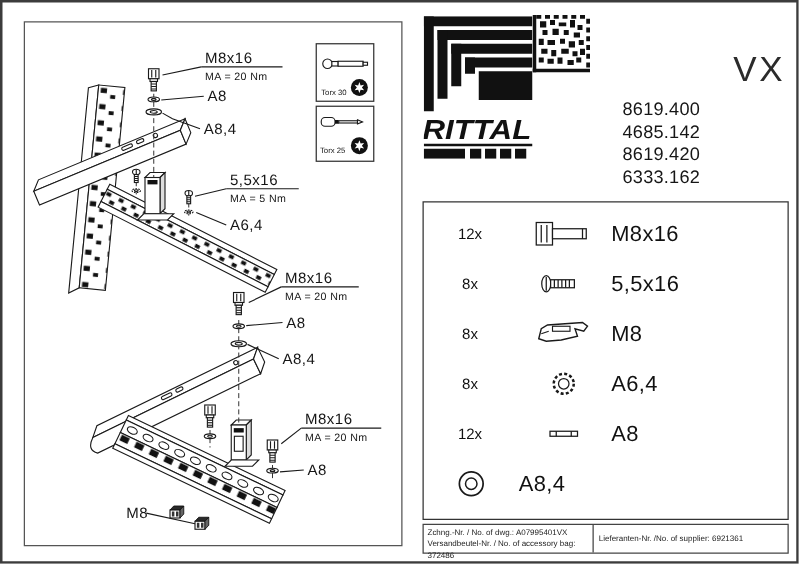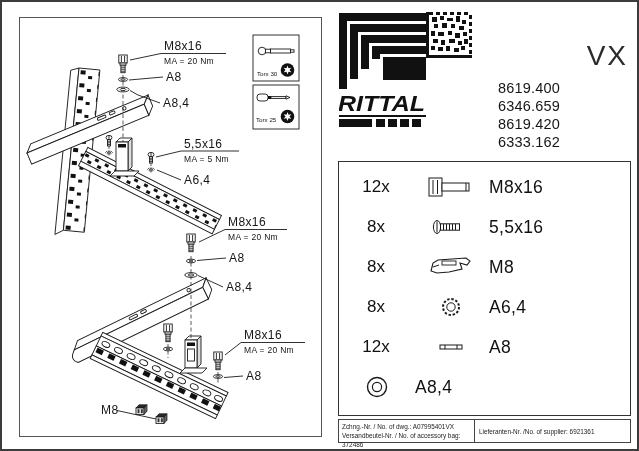--- a/index.html
+++ b/index.html
@@ -8,21 +8,21 @@
   .panel-diagram{position:absolute;left:17px;top:15px;width:301px;height:418px;border:1px solid #555;box-sizing:content-box;background:#fff;}
   .panel-diagram svg{display:block;}
   .logo{position:absolute;left:337px;top:11px;width:87px;height:114px;text-align:center;}
   .qr{position:absolute;left:424px;top:10px;width:46px;height:46px;}
   .vx{position:absolute;right:9px;top:6px;font-size:28px;color:#2b2b2b;letter-spacing:2px;font-weight:400;margin-top:32px;}
   .models{position:absolute;left:496px;top:77px;display:flex;gap:18px;font-size:14.5px;color:#161616;letter-spacing:.2px;}
   .mcol div{height:18px;line-height:18px;}
   .parts-table{position:absolute;left:336px;top:159px;width:293px;height:255px;border:1.5px solid #333;
                box-sizing:border-box;padding-top:5px;background:#fff;}
   .prow{display:flex;align-items:center;height:40px;}
-  .qty{width:74px;text-align:center;font-size:17px;color:#111;}
+  .qty{width:74px;text-align:center;font-size:12px;color:#111;}
   .picon{width:76px;display:flex;justify-content:center;align-items:center;}
   .plabel{font-size:17.5px;color:#111;letter-spacing:.3px;}
   .footer{position:absolute;left:336px;top:417px;width:293px;height:24px;border:1px solid #444;display:flex;
           box-sizing:border-box;font-size:6.4px;color:#222;background:#fff;}
   .fleft{width:136px;border-right:1px solid #444;padding:2px 3px;box-sizing:border-box;line-height:9px;}
   .fright{flex:1;display:flex;align-items:center;padding:0 4px;}
   .diag-svg text{fill:#161616;}
   .dlab{font:12px "Liberation Sans",sans-serif;letter-spacing:.4px;}
   .dtorq{font:8.5px "Liberation Sans",sans-serif;letter-spacing:.3px;}
   .dsm{font:6.2px "Liberation Sans",sans-serif;}
@@ -311,21 +311,21 @@
           <rect x="35" y="34" width="4" height="4"></rect>
       </g>
     </svg>
   </div>
 
   <div class="vx">VX</div>
 
   <div class="models">
     <div class="mcol">
       <div>8619.400</div>
-      <div>6346.659</div>
+      <div>4685.142</div>
       <div>8619.420</div>
       <div>6333.162</div>
     </div>
   </div>
 
   <div class="parts-table">
 
     <div class="prow">
       <span class="qty">12x</span>
       <span class="picon">

